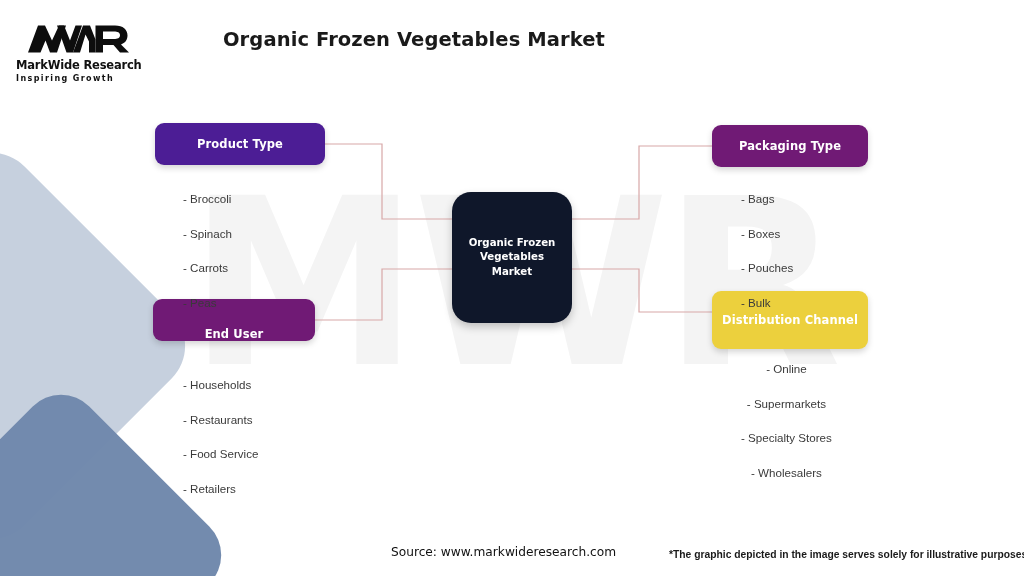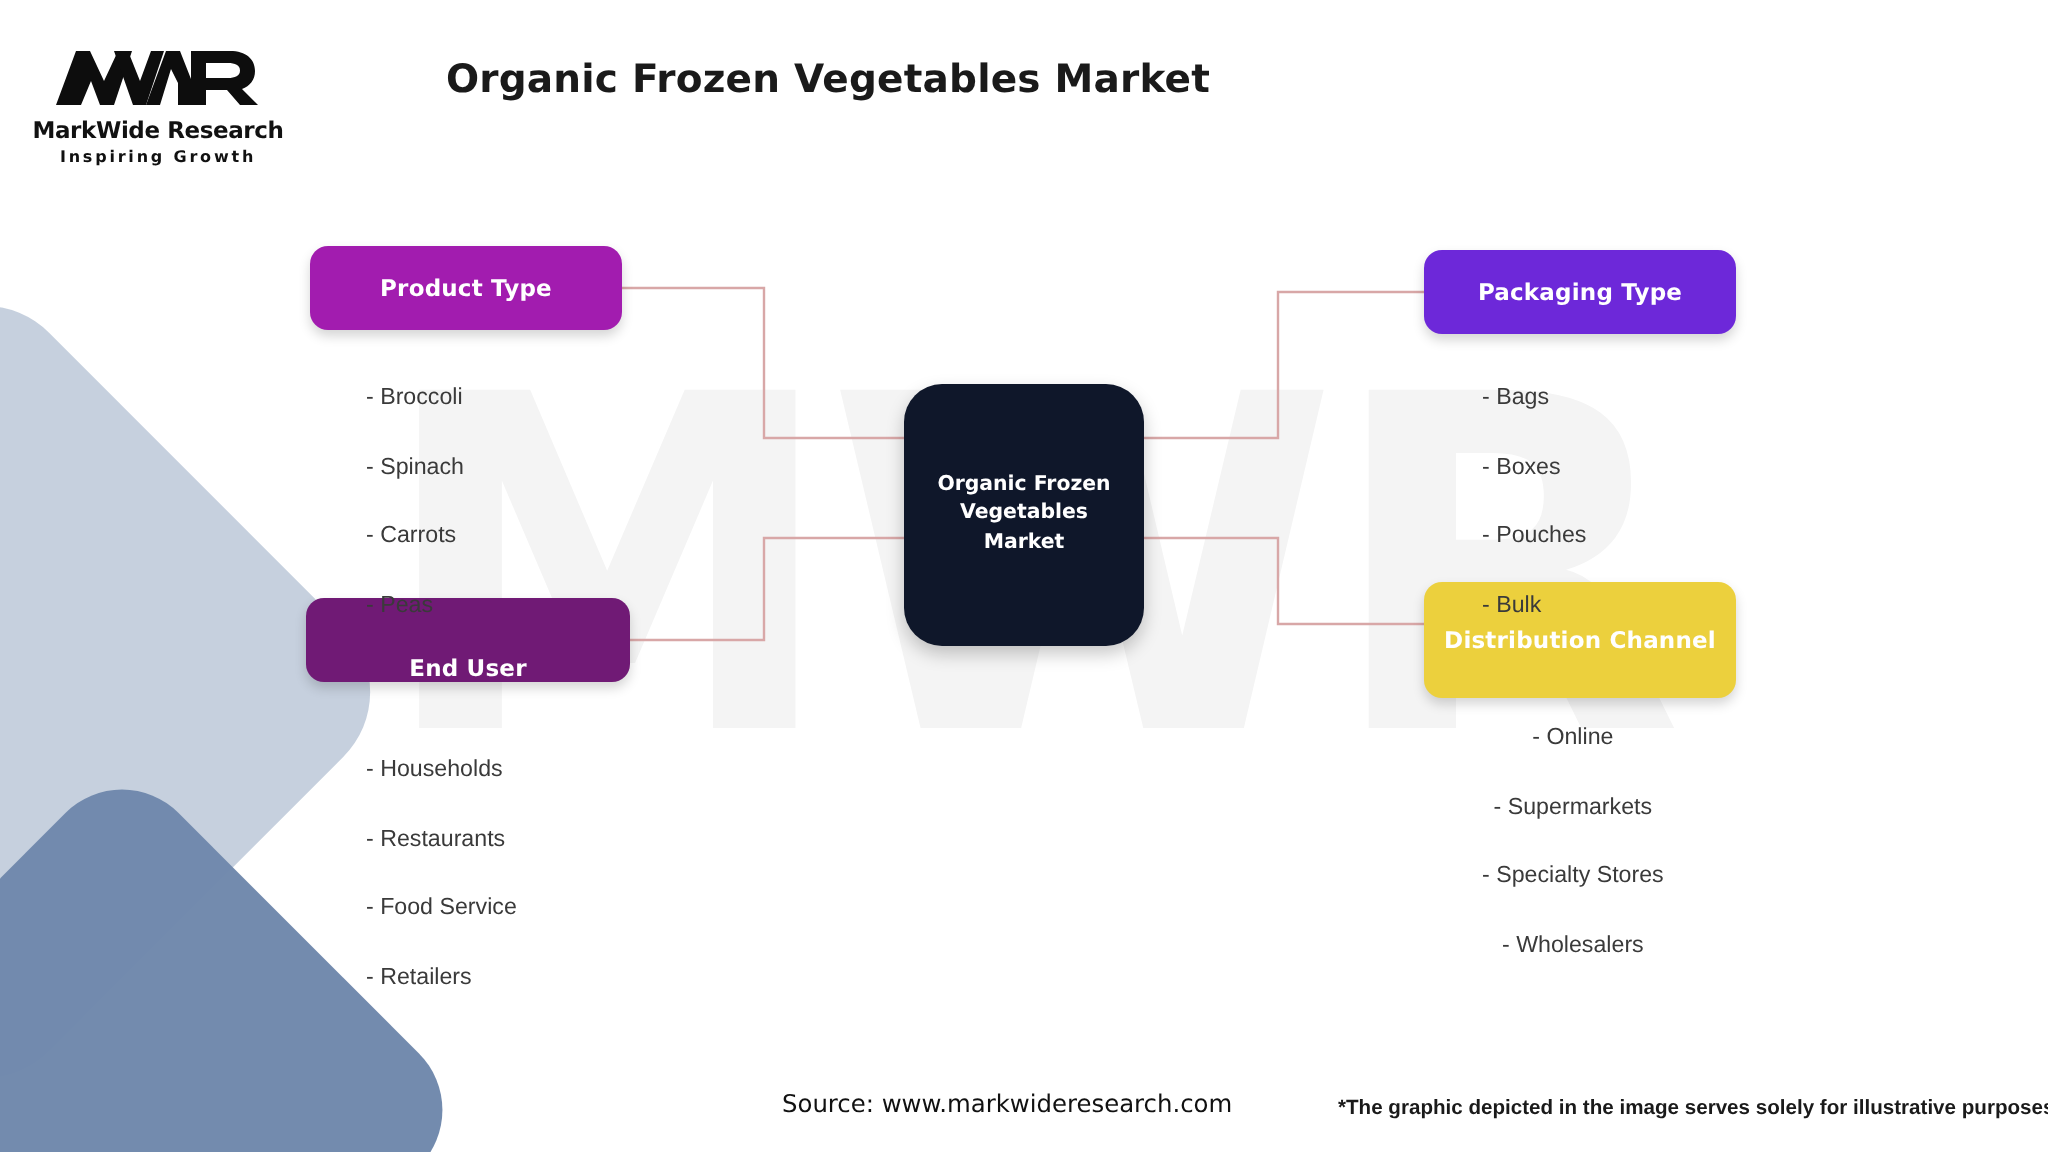--- a/index.html
+++ b/index.html
@@ -67,21 +67,21 @@
     user-select: none;
     white-space: nowrap;
   }
 
   
   .logo {
     position: absolute;
     left: 16px;
     top: 22px;
     width: 126px;
-    text-align: center;
+    text-align: left;
   }
   .logo-mark {
     display: block;
     width: 104px;
     height: 34px;
     margin: 0 auto;
   }
   .logo-name {
     font-family: "DejaVu Sans", sans-serif;
     font-weight: 700;
@@ -135,22 +135,22 @@
   }
   .node-label {
     font-family: "DejaVu Sans", sans-serif;
     font-weight: 700;
     font-size: 11.5px;
     color: #ffffff;
     letter-spacing: 0.1px;
     white-space: nowrap;
   }
 
-  .node-product    { left: 155px; top: 123px; width: 156px; height: 42px; background: #a21caf; }
-  .node-packaging  { left: 712px; top: 125px; width: 156px; height: 42px; background: #6d28d9; }
+  .node-product    { left: 155px; top: 123px; width: 170px; height: 42px; background: #4c1d95; }
+  .node-packaging  { left: 712px; top: 125px; width: 156px; height: 42px; background: #701a75; }
   .node-enduser    { left: 153px; top: 299px; width: 162px; height: 42px; background: #701a75; align-items: flex-end; }
   .node-channel    { left: 712px; top: 291px; width: 156px; height: 58px; background: #ecd03d; }
 
   .node-center {
     position: absolute;
     left: 452px;
     top: 192px;
     width: 120px;
     height: 131px;
     background: #0f172a;

